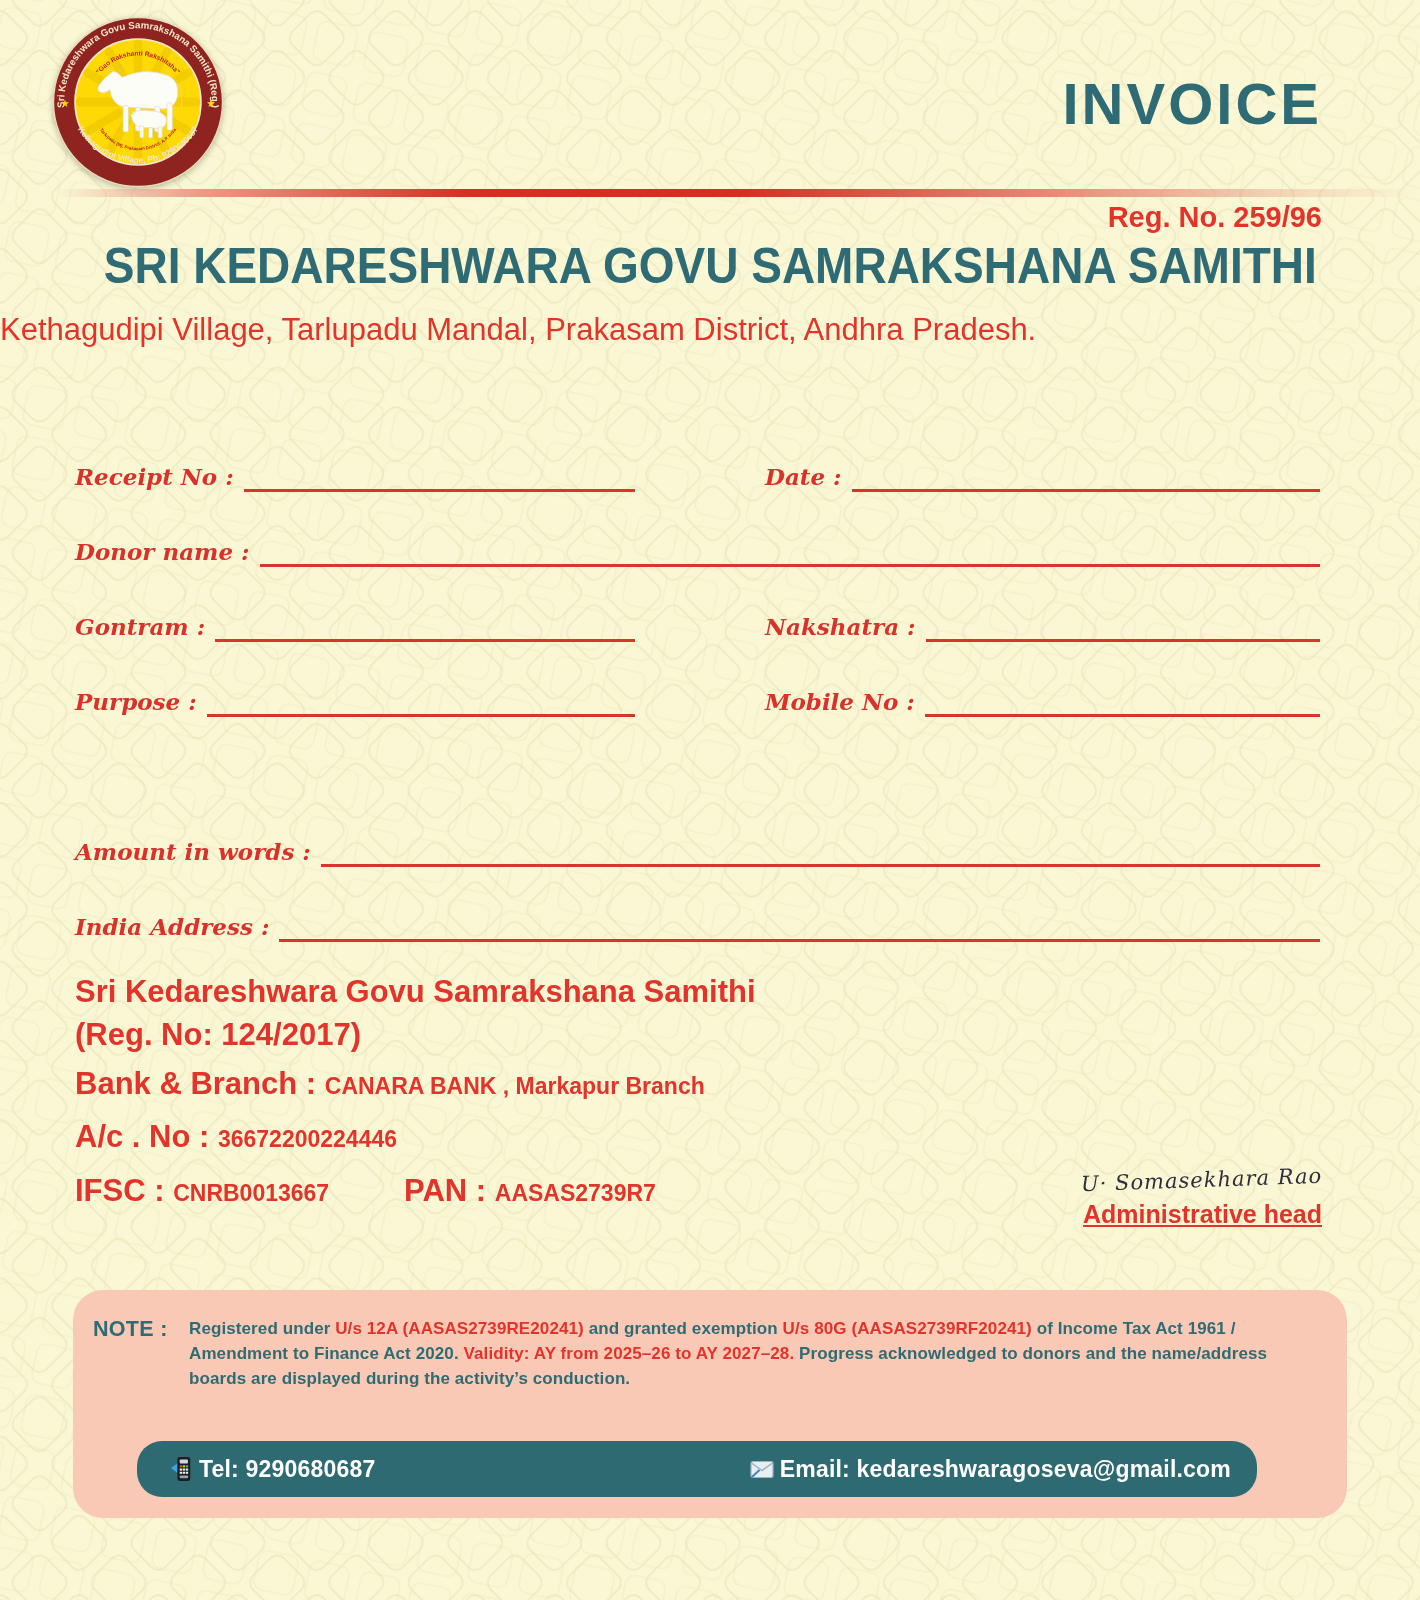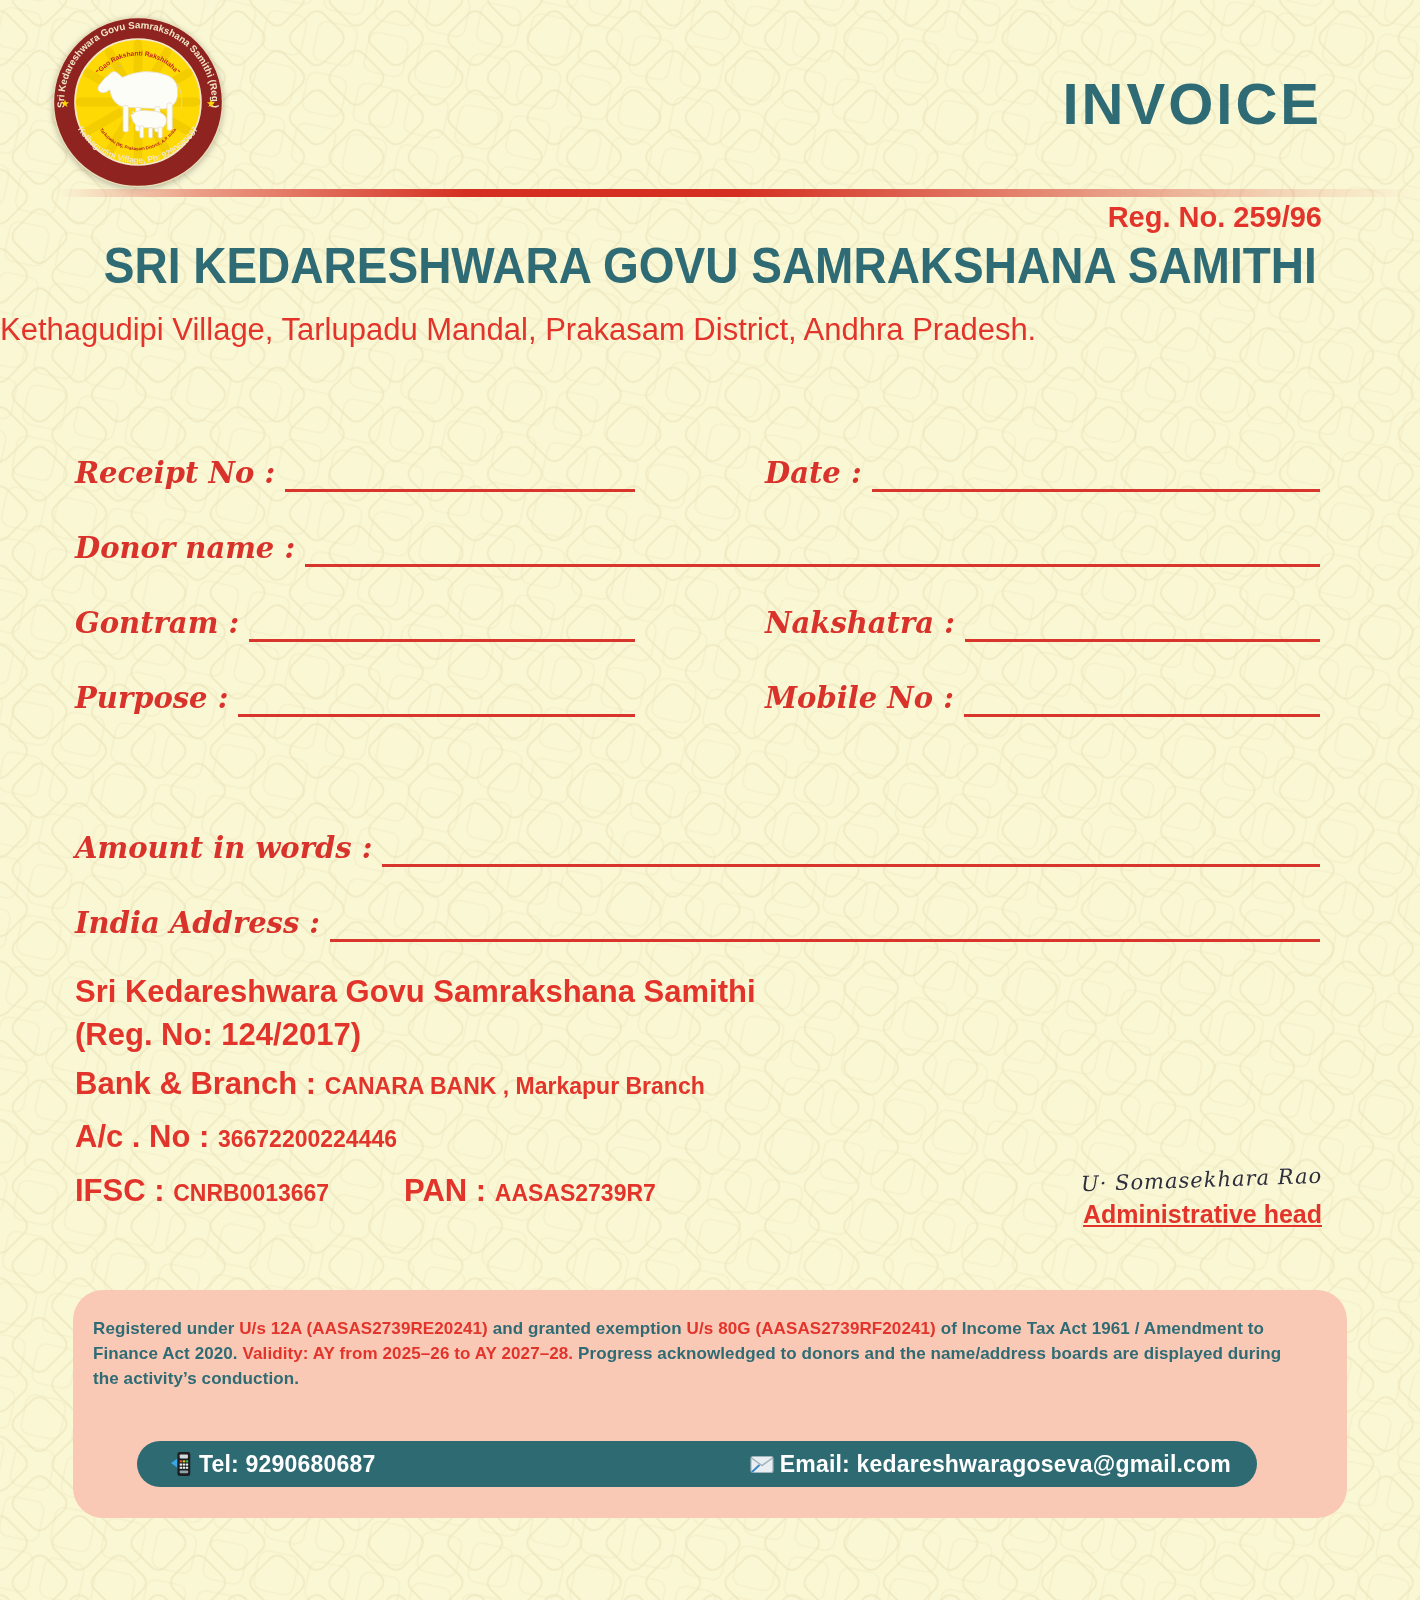--- a/index.html
+++ b/index.html
@@ -17,21 +17,21 @@
   .org-name{top:237px;left:0;width:100%;text-align:center;color:#2E6B74;font-size:50px;font-weight:800;white-space:nowrap;}
   .org-name span{display:inline-block;transform:scaleX(0.92);transform-origin:center;letter-spacing:0px;}
   .org-addr{top:312px;left:0;width:100%;text-align:left;color:#E2342B;font-size:31px;font-weight:500;}
 
   
   .form-row{left:75px;width:1245px;display:flex;align-items:flex-end;height:52px;}
   .cell{display:flex;align-items:flex-end;}
   .cell.l{width:560px;margin-right:130px;}
   .cell.r{flex:1;}
   .cell.full{flex:1;}
-  .flabel{font-family:"DejaVu Serif",serif;font-style:italic;font-weight:700;font-size:29px;color:#D9322B;line-height:1;white-space:nowrap;padding-bottom:4px;}
+  .flabel{font-family:"DejaVu Serif",serif;font-style:italic;font-weight:700;font-size:23px;color:#D9322B;line-height:1;white-space:nowrap;padding-bottom:4px;}
   .fill{flex:1;border-bottom:3px solid #D8352C;margin-left:10px;height:40px;}
 
   
   .bank{left:75px;top:970px;color:#E2342B;}
   .bank .big{font-size:31px;font-weight:700;line-height:1.40;}
   .bank .sm{font-size:23px;font-weight:700;}
   .bank .row3{margin-top:5px;}
   .bank .row4{margin-top:10px;}
   .bank .row5{margin-top:10px;}
   .bank .gap{display:inline-block;width:66px;}
@@ -42,21 +42,21 @@
   .sig-role{margin-top:8px;font-size:25px;font-weight:700;color:#E2342B;text-decoration:underline;}
 
   
   .note-box{left:73px;top:1290px;width:1274px;height:228px;background:#F9C9B6;border-radius:30px;}
   .note-inner{display:flex;padding:27px 40px 0 20px;}
   .note-label{width:96px;flex:0 0 96px;font-size:21.5px;font-weight:700;color:#2E6B74;letter-spacing:0.3px;}
   .note-text{margin:0;font-size:17px;font-weight:600;line-height:1.47;color:#2E6B74;letter-spacing:0.1px;}
   .note-text .r{color:#E2342B;}
 
   
-  .pill{left:137px;top:1441px;width:1120px;height:46px;background:#2E6A72;border-radius:25px;
+  .pill{left:137px;top:1441px;width:1120px;height:56px;background:#2E6A72;border-radius:25px;
         display:flex;align-items:center;justify-content:space-between;padding:0 26px 0 34px;box-sizing:border-box;}
   .pill .grp{display:flex;align-items:center;gap:6px;color:#FFFFFF;font-size:23px;font-weight:700;letter-spacing:0.2px;}
   .pill svg{display:block;}
 </style>
 </head>
 <body>
 
 <div class="page">
 
   <svg class="bg-pattern" width="1420" height="1600" aria-hidden="true">
@@ -207,20 +207,21 @@
     </div>
   </div>
 
   <div class="layer sign">
     <div class="sig-script">U· Somasekhara Rao</div>
     <div class="sig-role">Administrative head</div>
   </div>
 
   <div class="layer note-box">
     <div class="note-inner">
+      <div class="note-label">NOTE :</div>
       <p class="note-text"><span>Registered under </span><span class="r">U/s 12A (AASAS2739RE20241)</span><span> and granted exemption </span><span class="r">U/s 80G (AASAS2739RF20241)</span><span> of Income Tax Act 1961 / Amendment to Finance Act 2020. </span><span class="r">Validity: AY from 2025–26 to AY 2027–28.</span><span> Progress acknowledged to donors and the name/address boards are displayed during the activity’s conduction.</span></p>
     </div>
   </div>
 
   <div class="layer pill">
     <div class="grp">
       <svg width="22" height="26" viewBox="0 0 24 28">
         <polygon points="0,13 7,8 7,18" fill="#3AA7E8"></polygon>
         <rect x="7" y="1" width="14" height="26" rx="2.5" fill="#1E1E1E"></rect>
         <rect x="9.5" y="3.5" width="9" height="4.5" rx="1" fill="#CFD8DC"></rect>

